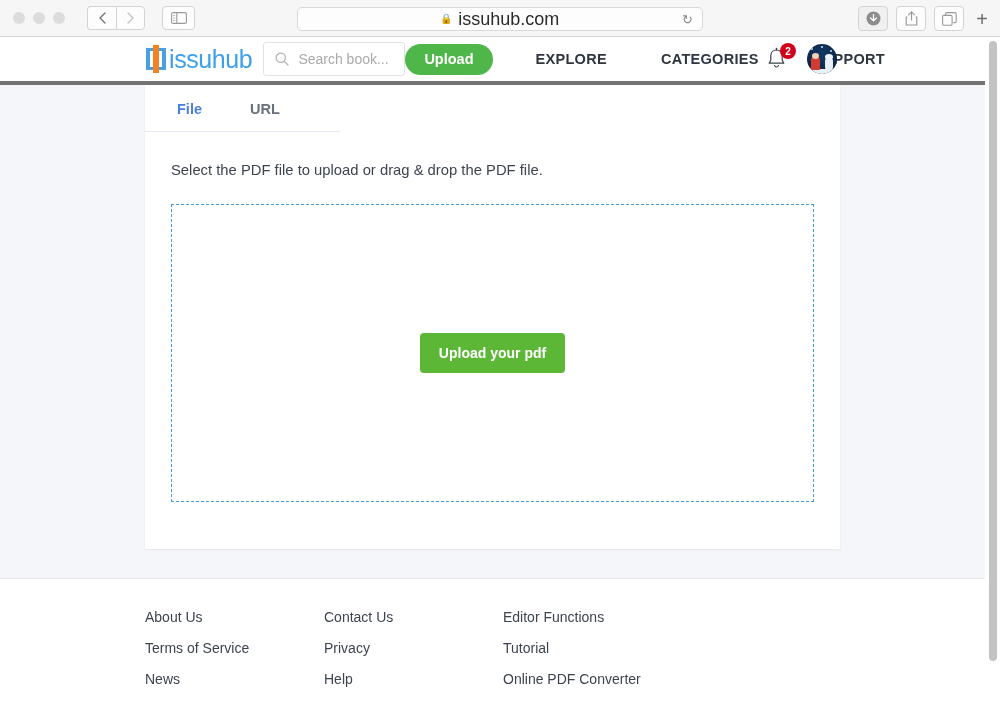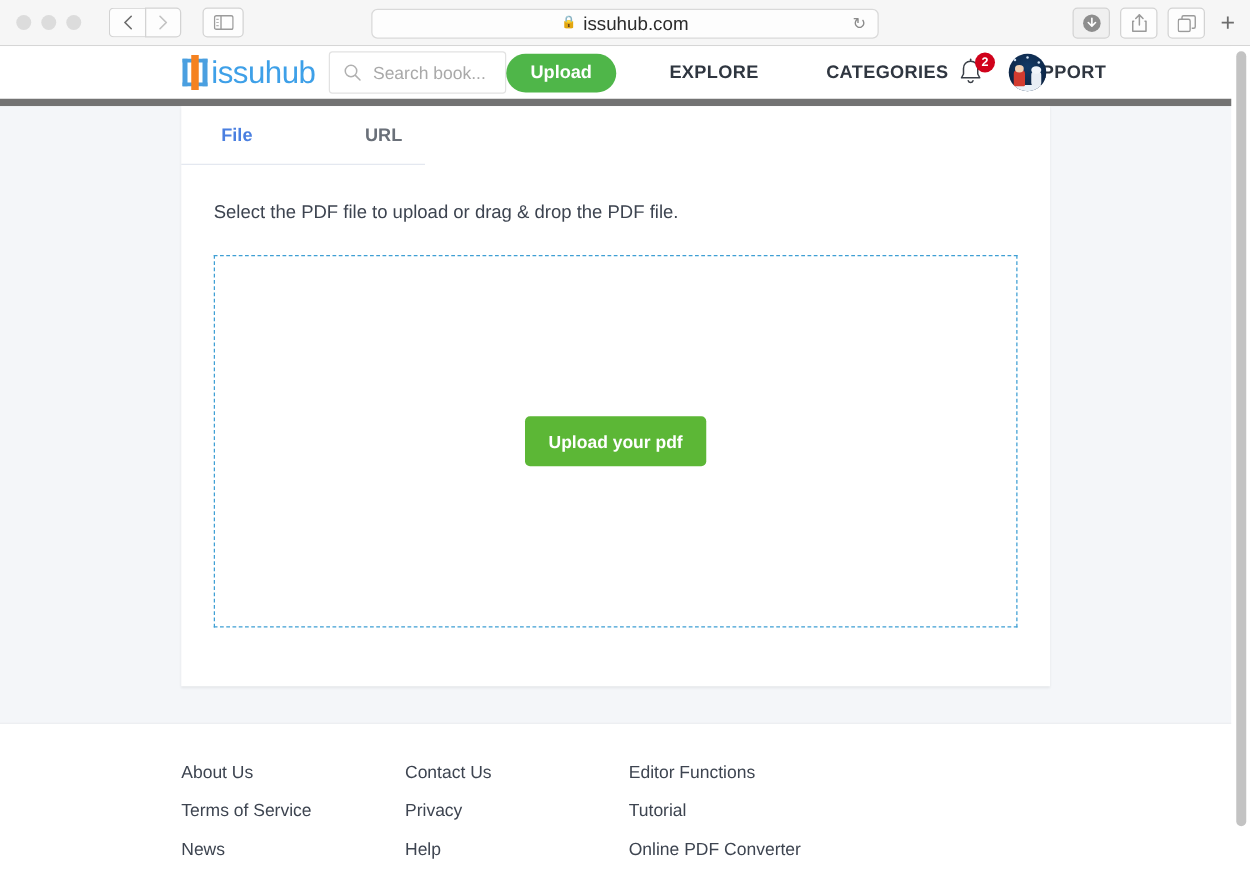--- a/index.html
+++ b/index.html
@@ -42,21 +42,21 @@
 
   .url-bar {
     position: absolute; left: 297px; top: 7px;
     width: 406px; height: 24px;
     background: #fdfdfd;
     border: 1px solid #d9d9d9; border-radius: 5px;
     display: flex; align-items: center; justify-content: center;
   }
   .url-inner { display: flex; align-items: center; gap: 5px; }
   .lock-icon { color: #737373; font-size: 10px; line-height: 1; }
-  .url-text { font-size: 15px; color: #2b2b2b; }
+  .url-text { font-size: 18px; color: #2b2b2b; }
   .reload-icon {
     position: absolute; right: 9px; top: 50%; transform: translateY(-50%);
     color: #8a8a8a; font-size: 13px;
   }
 
   .right-tools { position: absolute; right: 8px; top: 6px; display: flex; align-items: center; gap: 8px; }
   .tool-btn {
     width: 30px; height: 25px;
     background: #fdfdfd; border: 1px solid #d3d3d3; border-radius: 4px;
     display: flex; align-items: center; justify-content: center;
@@ -71,21 +71,21 @@
     width: 1000px; height: 668px;
     background: #ffffff;
     overflow: hidden;
   }
 
   
   .site-header {
     position: relative;
     height: 48px;
     background: #ffffff;
-    border-bottom: 6px solid #737373;
+    border-bottom: 4px solid #737373;
     display: flex; align-items: center;
   }
   .logo { display: flex; align-items: center; margin-left: 145px; gap: 2px; }
   .logo-mark { width: 22px; height: 28px; position: relative; }
   .logo-mark .lbar {
     position: absolute; top: 3px; width: 4px; height: 22px; background: #4a9fe0;
   }
   .logo-mark .lbar.l { left: 1px; }
   .logo-mark .lbar.r { right: 1px; }
   .logo-mark .cap {
@@ -170,21 +170,21 @@
     position: relative;
   }
   .card {
     position: absolute; left: 145px; top: 0px;
     width: 695px; height: 464px;
     background: #ffffff;
     box-shadow: 0 1px 2px rgba(0,0,0,0.07);
   }
   .tabs {
     display: flex; align-items: center;
-    height: 47px; padding-left: 26px; gap: 78px;
+    height: 47px; padding-left: 26px; gap: 36px;
     position: relative;
   }
   .tab {
     font-size: 14.5px; font-weight: bold; cursor: pointer;
     padding: 14px 6px;
   }
   .tab.active { color: #4a7fe0; }
   .tab.inactive { color: #6a7079; }
   .tab-divider {
     position: absolute; left: 0px; bottom: 0;

